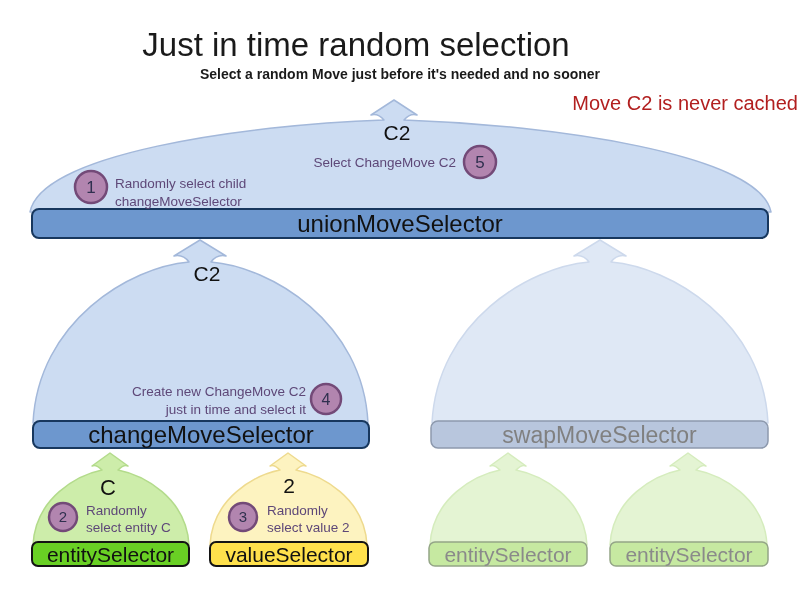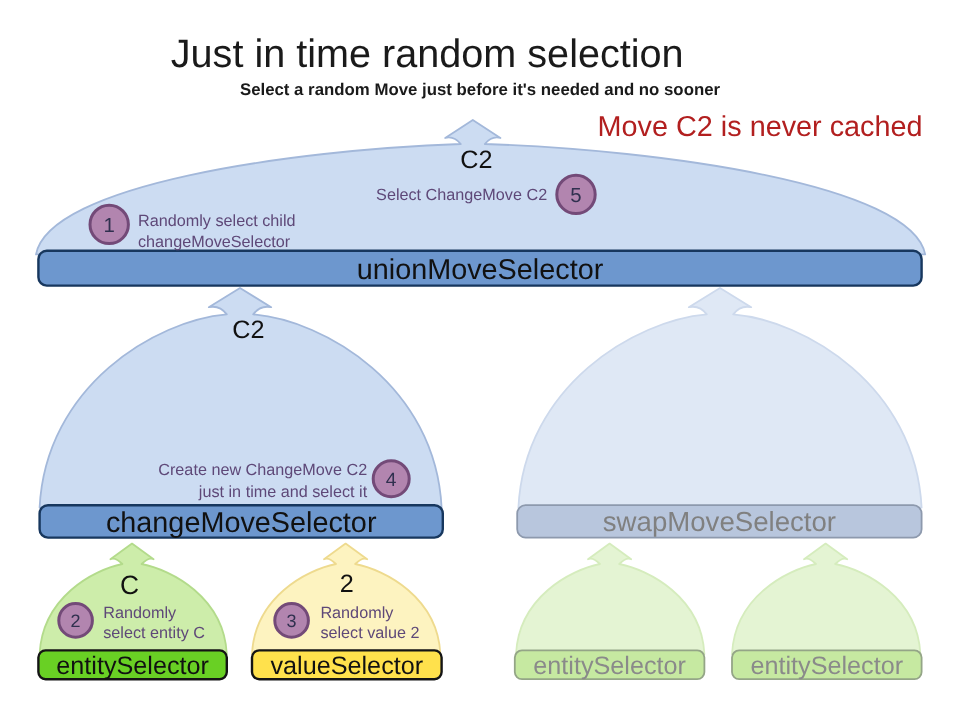--- a/index.html
+++ b/index.html
@@ -9,22 +9,22 @@
   }
   .title{
     position:absolute;left:0;top:26px;width:712px;text-align:center;
     font-size:33px;color:#1a1a1a;white-space:nowrap;
   }
   .subtitle{
     position:absolute;left:0;top:66px;width:800px;text-align:center;
     font-size:14px;font-weight:bold;color:#1a1a1a;white-space:nowrap;
   }
   .note{
-    position:absolute;left:498px;top:92px;width:300px;text-align:left;
-    font-size:24px;white-space:nowrap;
+    position:absolute;left:498px;top:92px;width:300px;text-align:right;
+    font-size:20px;white-space:nowrap;
   }
   svg{position:absolute;left:0;top:0;}
   text{font-family:"Liberation Sans", sans-serif;}
 </style>
 </head>
 <body>
 
 <div class="stage">
   <div class="title">Just in time random selection</div>
   <div class="subtitle">Select a random Move just before it's needed and no sooner</div>

